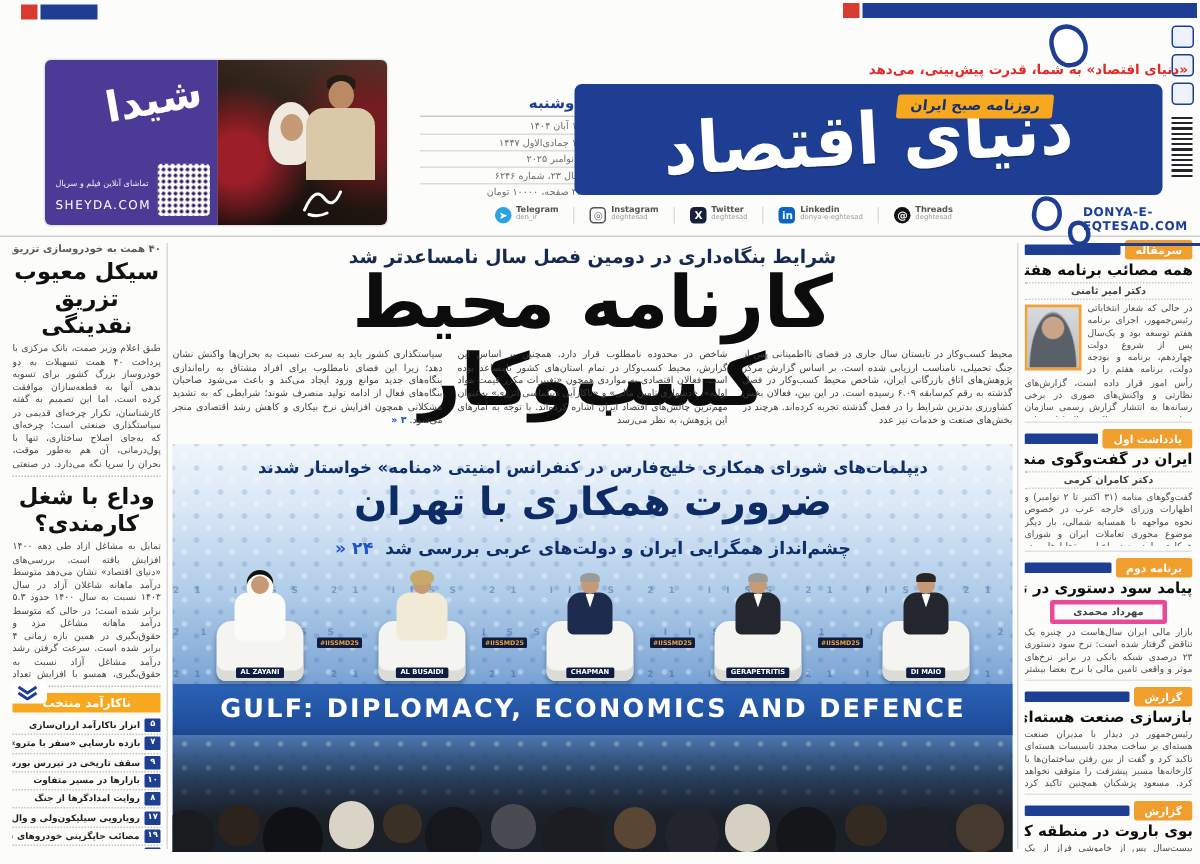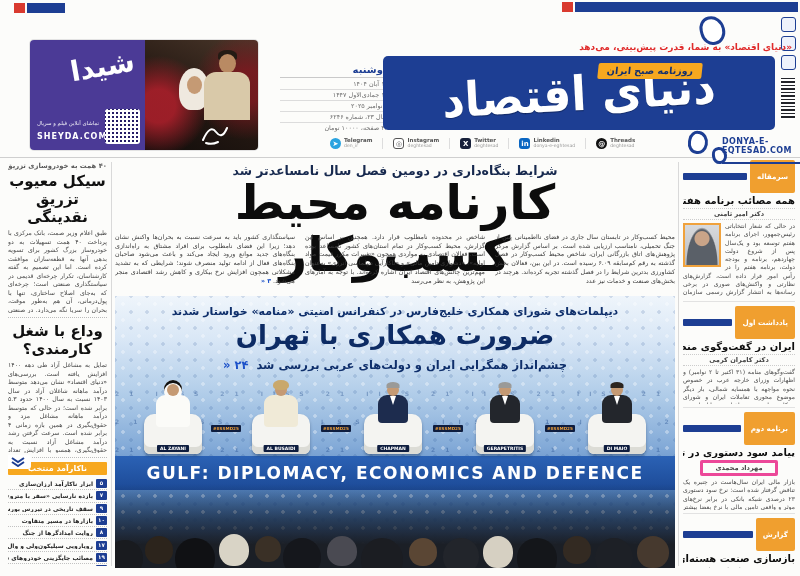--- a/index.html
+++ b/index.html
@@ -38,21 +38,21 @@
   .soc .nm{font-size:5.5px;font-weight:bold;color:#555}
   .soc .hd{font-size:4.6px;color:#9a9a9a}
 
   .hairline{background:#cfcfcf}
 
   
   .ad{display:flex;direction:ltr;border-radius:4px;overflow:hidden;box-shadow:0 0 0 1px #e3e3e3}
   .ad-purple{position:relative;width:115px;background:#4b3a96;color:#fff;flex:none}
   .ad-brand{position:absolute;top:10px;right:10px;font-size:28px;font-weight:bold;transform:rotate(-10deg)}
   .ad-tag{position:absolute;left:7px;bottom:24px;font-size:5.4px;opacity:.9}
-  .ad-url{position:absolute;left:7px;bottom:9px;font-size:8px;font-weight:bold;letter-spacing:1px;direction:ltr}
+  .ad-url{position:absolute;left:7px;bottom:9px;font-size:8px;font-weight:normal;letter-spacing:1px;direction:ltr}
   .qr{position:absolute;right:5px;bottom:6px;width:35px;height:35px;background:#fff;border-radius:3px;
       background-image:radial-gradient(#251c66 1px,transparent 1.3px);background-size:4px 4px;background-position:2px 2px}
   .ad-poster{position:relative;flex:1;background:
       radial-gradient(circle at 12% 60%,rgba(178,32,44,.85) 0 14%,transparent 42%),
       radial-gradient(circle at 90% 42%,rgba(130,24,32,.8) 0 14%,transparent 45%),
       linear-gradient(205deg,#4a372a 0%,#241812 55%,#120d0b 100%)}
   .pw-scarf{position:absolute;left:34px;top:28px;width:30px;height:42px;background:#efe9df;
             border-radius:50% 50% 38% 38%}
   .pw-face{position:absolute;left:42px;top:36px;width:15px;height:18px;background:#c59a74;border-radius:50%}
   .pm-head{position:absolute;right:22px;top:14px;width:17px;height:19px;background:#b98a63;border-radius:50%}
@@ -116,21 +116,21 @@
   .sel-chev{position:absolute;left:-3px;top:-7px;width:26px;height:14px;background:#fff;border-radius:3px;
             display:flex;align-items:center;justify-content:center}
   .sel-item{display:flex;align-items:center;gap:3px;height:12.3px;border-bottom:1px dotted #c2c2c2}
   .sel-num{flex:none;min-width:11px;height:9px;background:#1d3e93;color:#fff;font-size:5.6px;font-weight:bold;
            text-align:center;line-height:9px;border-radius:1px}
   .sel-txt{font-size:6px;font-weight:bold;color:#222;white-space:nowrap;overflow:hidden}
 
   .sec{margin-bottom:4px;border-bottom:1px solid #e2e2e2;padding-bottom:3px}
   .sec:last-child{border-bottom:none}
   .sec-label{display:flex;align-items:center;gap:3px;margin-bottom:2px}
-  .sec-chip{background:#f09f2f;color:#fff;font-size:7.2px;font-weight:bold;padding:12px 7px;border-radius:2px;white-space:nowrap}
+  .sec-chip{background:#f09f2f;color:#fff;font-size:7.2px;font-weight:bold;padding:2px 7px;border-radius:2px;white-space:nowrap}
   .sec-bar{flex:1;height:7px;background:#1d3e93;border-radius:1px}
   .sec-head{font-size:10px;font-weight:900;color:#0d0d0d;text-align:center;white-space:nowrap;overflow:hidden;margin:2px 0}
   .sec-author{font-size:6.6px;font-weight:bold;color:#444;text-align:center;border-top:1px dotted #ccc;
               border-bottom:1px dotted #ccc;padding:1px 0;margin-bottom:2px}
   .sec-author.boxed{border:3px solid #ec4899;border-radius:2px;width:70%;margin:0 auto 2px}
   .sec-body{font-size:6.1px;line-height:8.3px;text-align:justify;color:#4a4a4a;overflow:hidden}
   .auth-photo{float:left;width:38px;height:44px;border:2px solid #f0a23c;margin:1px 4px 2px 0;background:
       radial-gradient(circle at 50% 34%,#c9a488 0 7px,transparent 8px),
       radial-gradient(ellipse at 50% 100%,#5a6068 0 15px,transparent 16px),
       linear-gradient(180deg,#d8dadd,#b9bcc0)}

